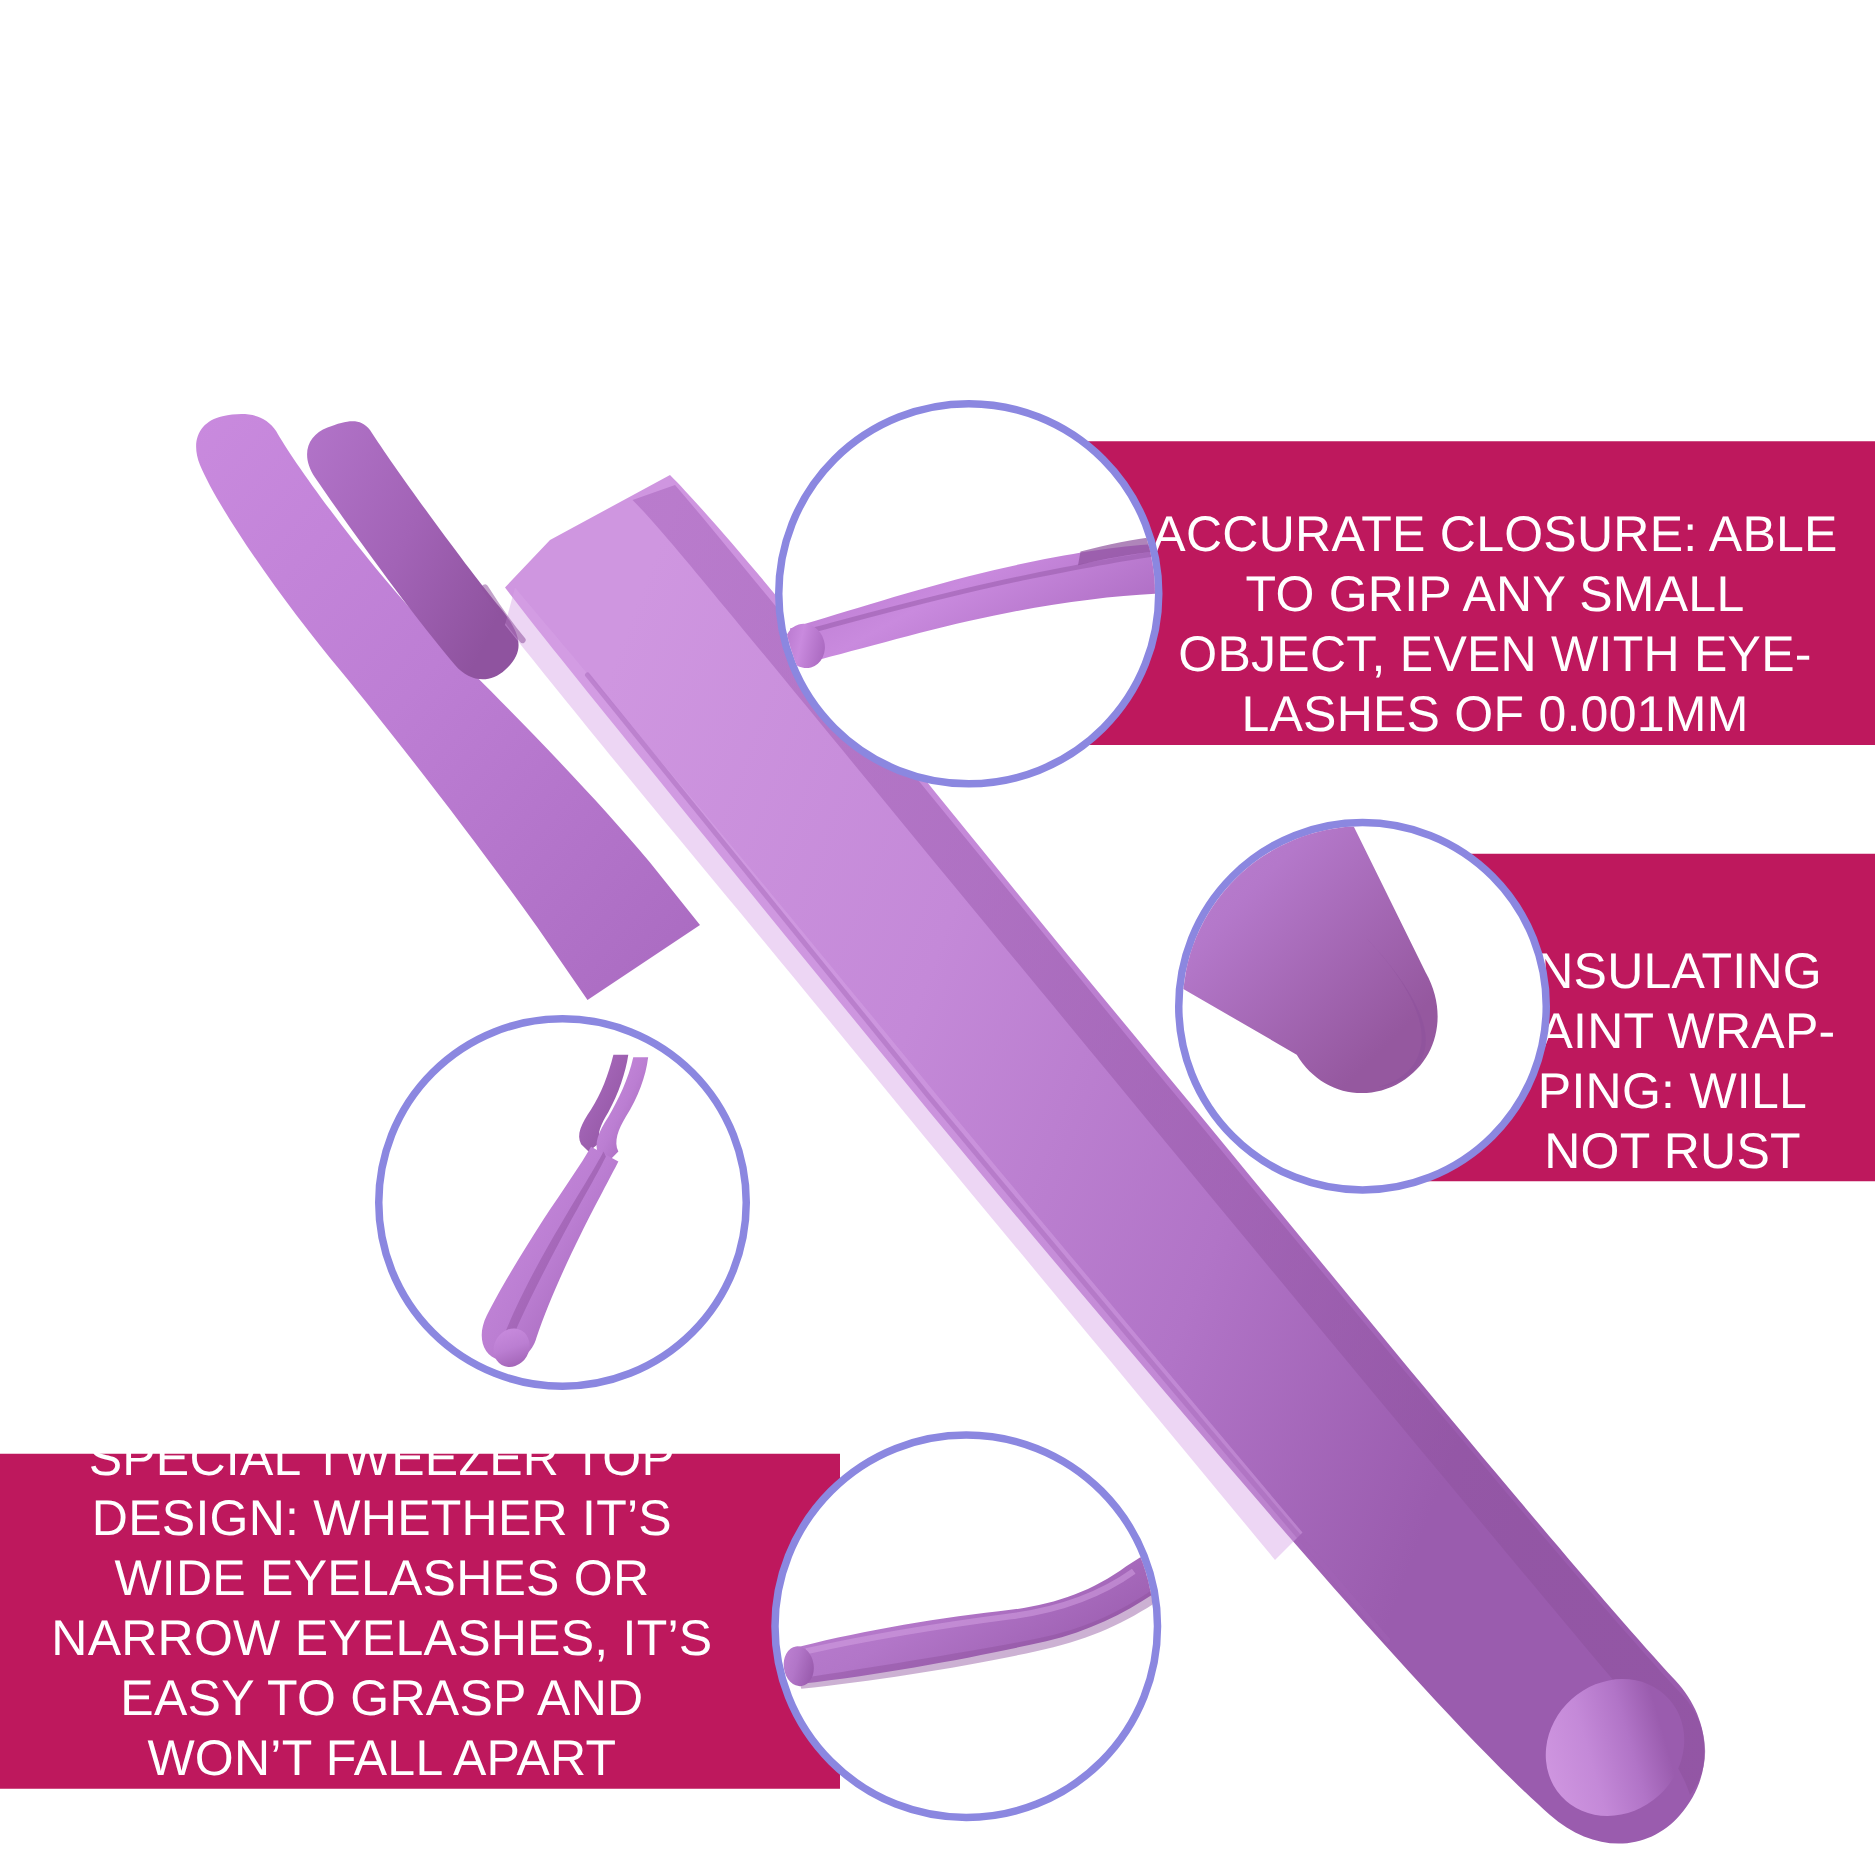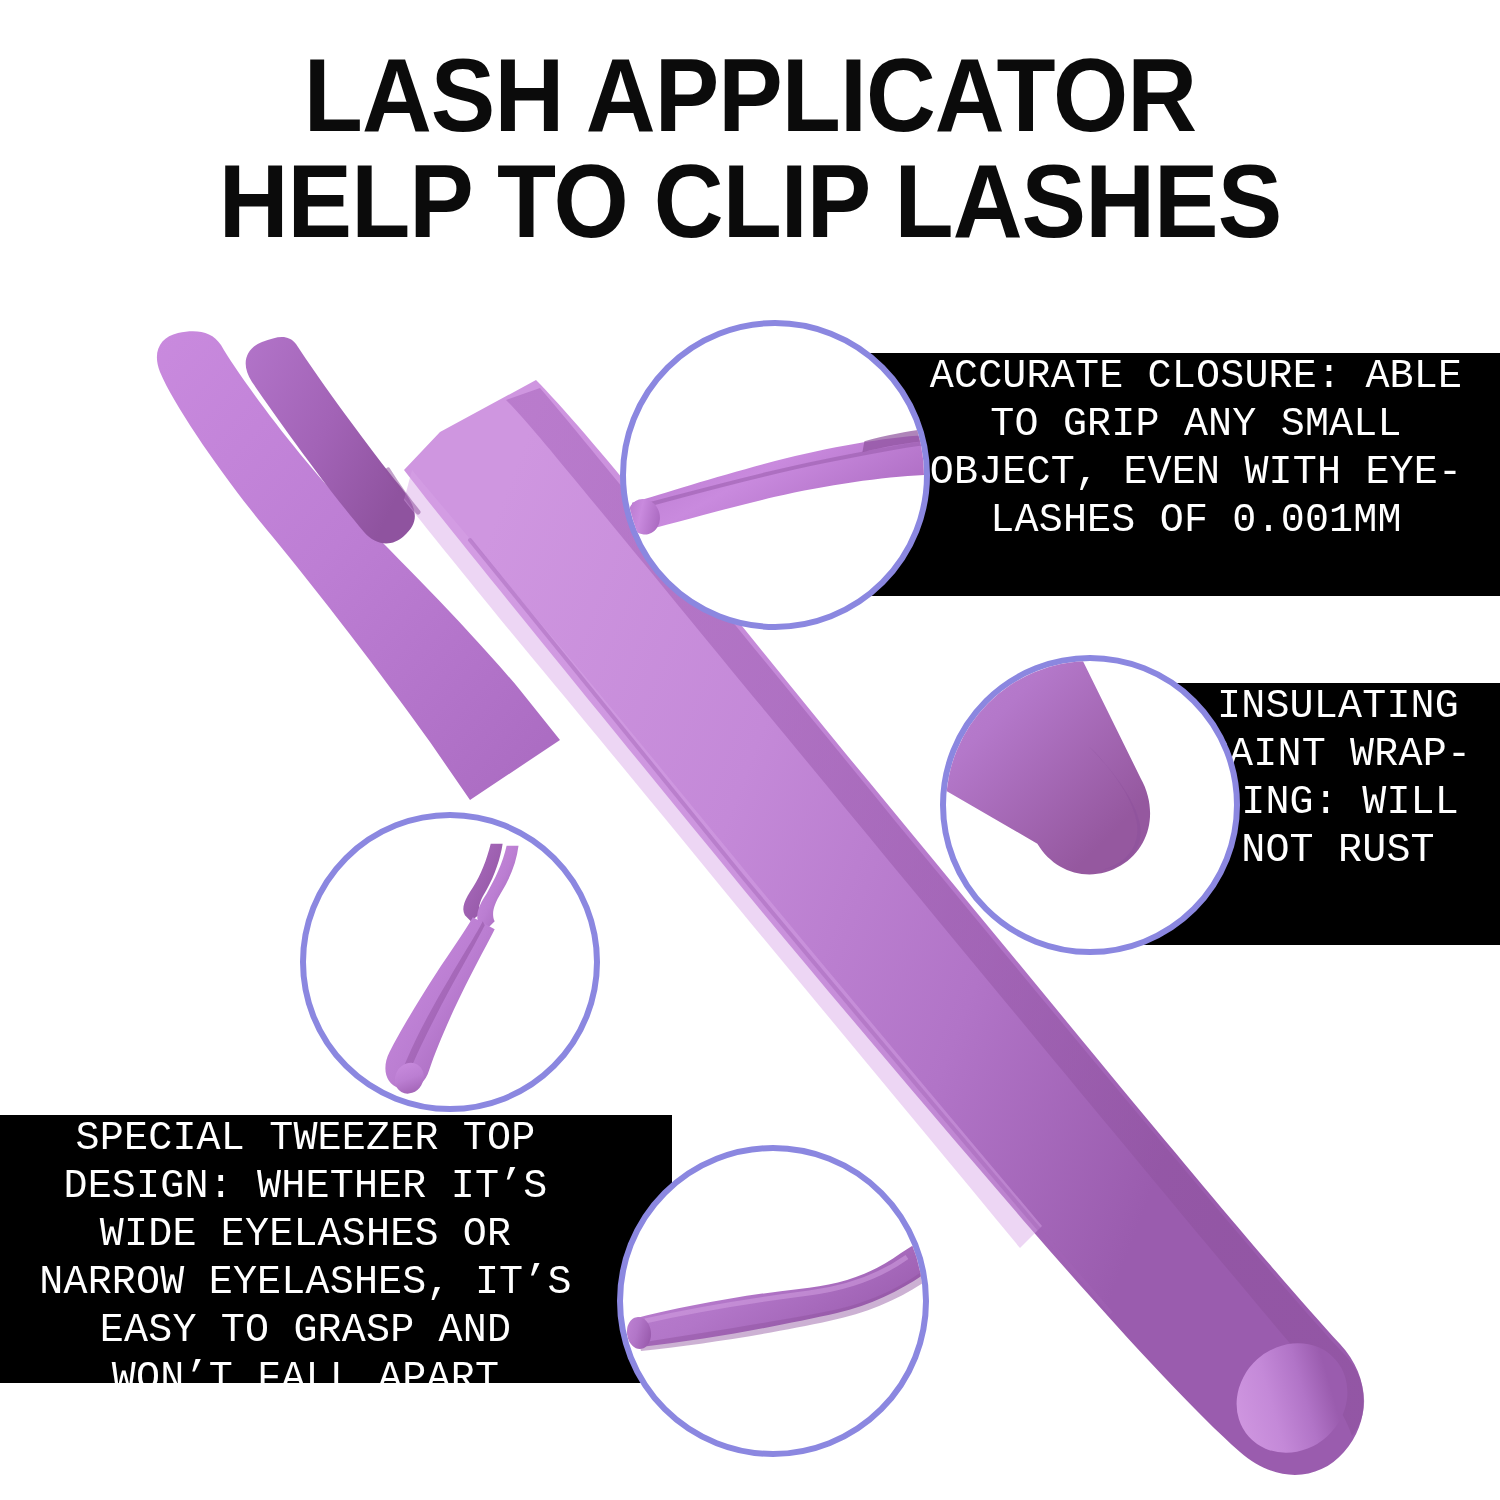--- a/index.html
+++ b/index.html
@@ -21,26 +21,25 @@
     letter-spacing:-1px;
     color:#0b0b0b;
     transform:scaleX(0.93);
     transform-origin:center;
     white-space:nowrap;
   }
 
   
   .label-bar {
     position:absolute;
-    background:#000000;
+    background:#be185d;
     color:#ffffff;
     display:flex;
-    align-items:flex-start;
+    align-items:flex-end;
     z-index:20;
-    font-family:Liberation Mono, monospace;
   }
   .label-text {
     width:100%;
     text-align:center;
     font-size:40px;
     line-height:1.20;
     letter-spacing:0.2px;
     text-transform:uppercase;
     white-space:pre-line;
     font-weight:normal;
@@ -48,21 +47,21 @@
 
   #bar-accurate   { left:690px;  top:353px;  width:810px;  height:243px; }
   #bar-accurate .label-text   { padding-left:220px; padding-right:18px; }
 
   #bar-insulating { left:1085px; top:683px;  width:415px;  height:262px; }
   #bar-insulating .label-text { padding-left:105px; padding-right:14px; }
 
   #bar-perfect    { left:0px;    top:835px;  width:368px;  height:270px; }
   #bar-perfect .label-text    { padding-right:62px; padding-left:8px; }
 
-  #bar-special    { left:0px;    top:1115px; width:672px;  height:268px;padding-left:24px; }
+  #bar-special    { left:0px;    top:1163px; width:672px;  height:268px;padding-left:24px; }
   #bar-special .label-text    { padding-right:95px; padding-left:10px; }
 
   
   .detail-circle {
     position:absolute;
     border-radius:50%;
     background:#ffffff;
     border:6px solid #8b87e0;
     overflow:hidden;
     z-index:30;
@@ -172,24 +171,20 @@
       <ellipse cx="1292" cy="1398" rx="58" ry="52" transform="rotate(-42 1292 1398)" fill="url(#gBody)"></ellipse>
 
       <path d="M 388 470 C 398 486, 408 500, 418 512" stroke="#8f539f" stroke-width="5" fill="none" opacity="0.55" stroke-linecap="round"></path>
 
       <path d="M 470 540
                C 540 626, 640 750, 742 876
                C 860 1018, 1000 1184, 1110 1312" stroke="#a263b6" stroke-width="4" fill="none" opacity="0.45" stroke-linecap="round"></path>
     </svg>
   </div>
 
-  <div id="title-block">
-    <div class="title-line">LASH APPLICATOR</div>
-    <div class="title-line">HELP TO CLIP LASHES</div>
-  </div>
 
   <div class="label-bar" id="bar-accurate">
     <div class="label-text">ACCURATE CLOSURE: ABLE TO GRIP ANY SMALL OBJECT, EVEN WITH EYE-LASHES OF 0.001MM</div>
   </div>
 
   <div class="label-bar" id="bar-insulating">
     <div class="label-text">INSULATING PAINT WRAP-PING: WILL NOT RUST</div>
   </div>
 
 

